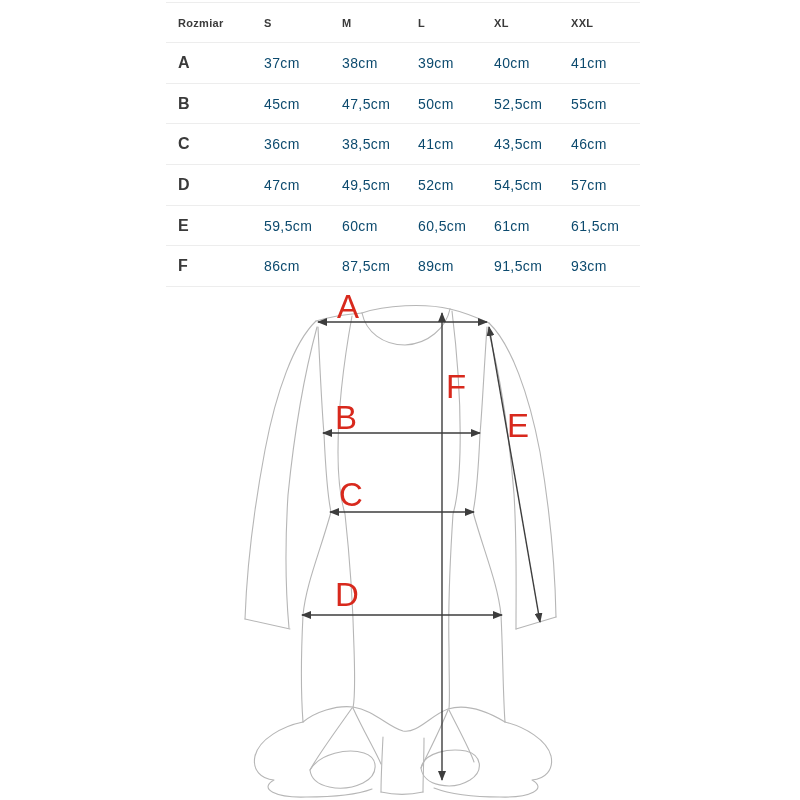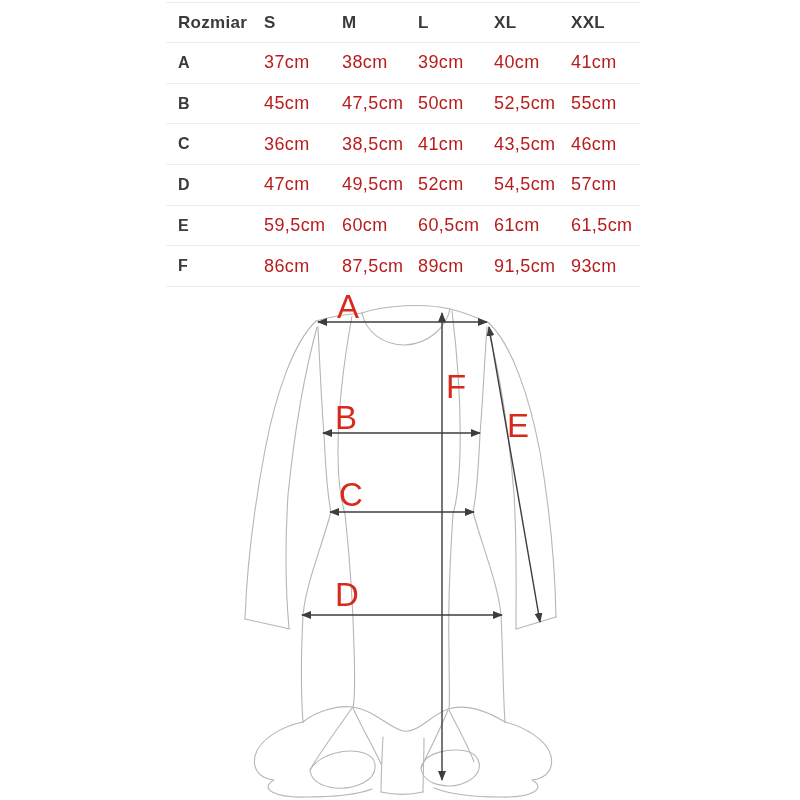--- a/index.html
+++ b/index.html
@@ -8,23 +8,23 @@
   .canvas{position:relative;width:800px;height:800px;background:#ffffff;}
 
   
   .size-table{position:absolute;left:166px;top:2px;width:474px;border-top:1px solid #ededed;}
   .t-head,.t-row{display:grid;grid-template-columns:98px 78px 76px 76px 77px 69px;
                  align-items:center;border-bottom:1px solid #ededed;box-sizing:border-box;}
   .t-head{height:40px;}
   .t-row{height:40.7px;}
   .cell{white-space:nowrap;}
   .cell:first-child{padding-left:12px;}
-  .hcell{font-weight:700;font-size:17px;color:#3a3a3a;letter-spacing:0.3px;}
+  .hcell{font-weight:700;font-size:11px;color:#3a3a3a;letter-spacing:0.3px;}
   .label{font-weight:700;font-size:16px;color:#3a3a3a;letter-spacing:0.3px;}
-  .value{font-size:18px;color:#b91c1c;letter-spacing:0.4px;}
+  .value{font-size:14px;color:#0c4a6e;letter-spacing:0.4px;}
 
   
   .diagram{position:absolute;left:215px;top:282px;width:350px;height:518px;}
   .garment{stroke:#b6b6b6;stroke-width:1.1;fill:none;stroke-linecap:round;stroke-linejoin:round;}
   .measure{stroke:#3d3d3d;stroke-width:1.4;fill:none;}
   .mlabel{font-family:"Liberation Sans",sans-serif;font-size:33px;fill:#d8291d;}
 </style>
 </head>
 <body>
 

